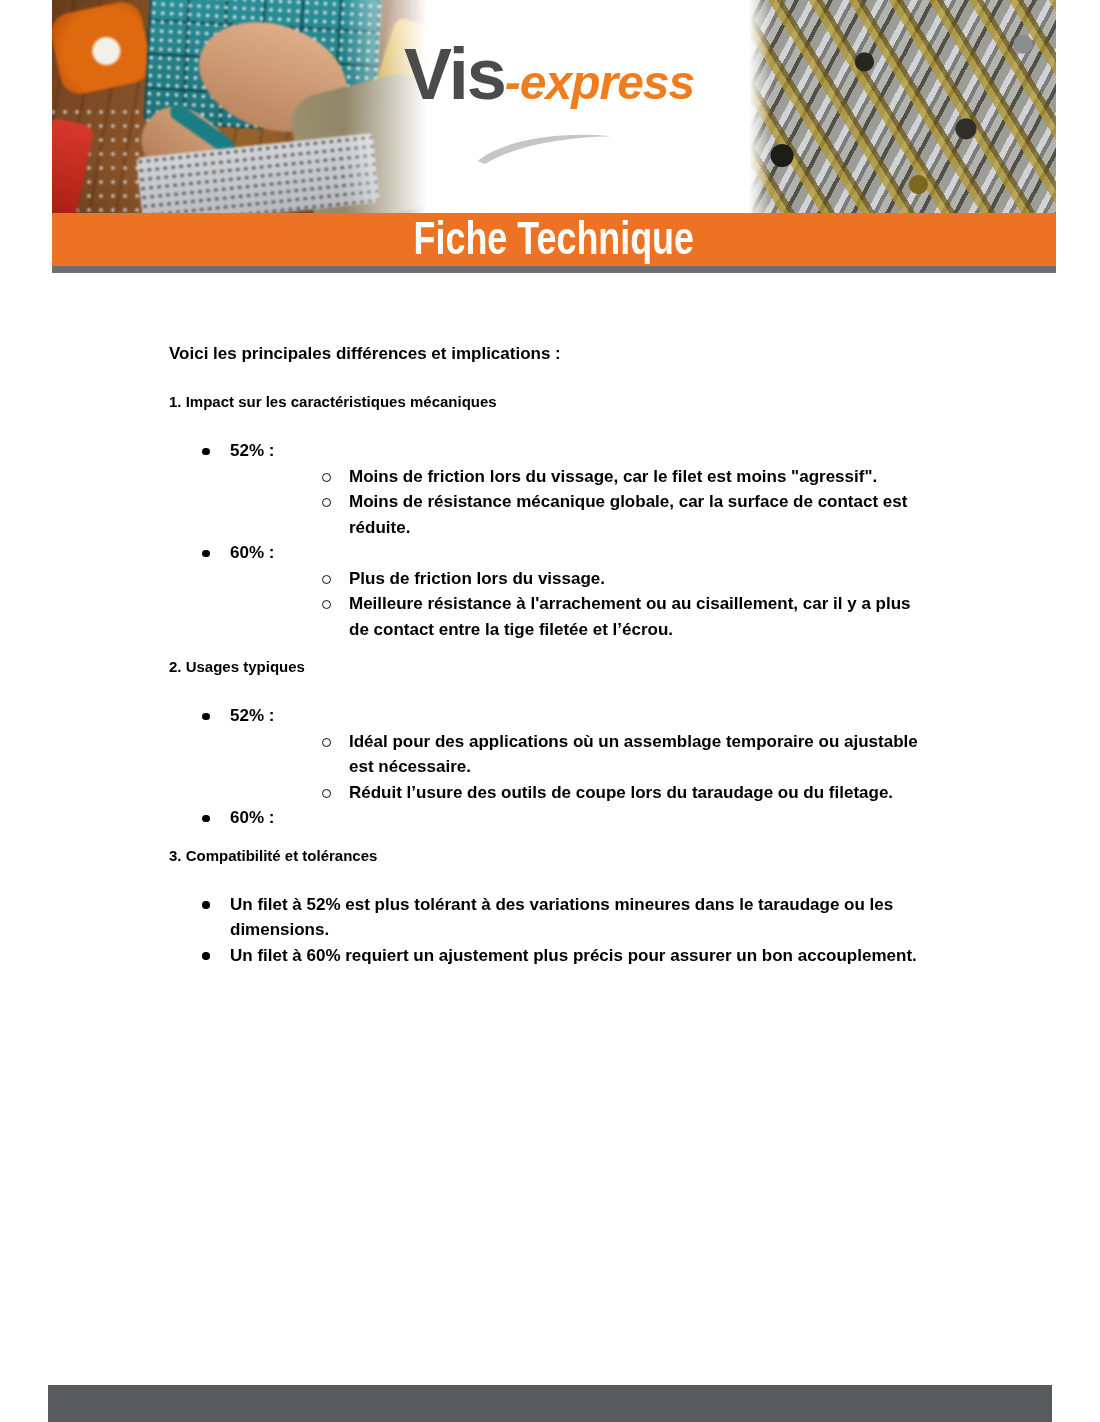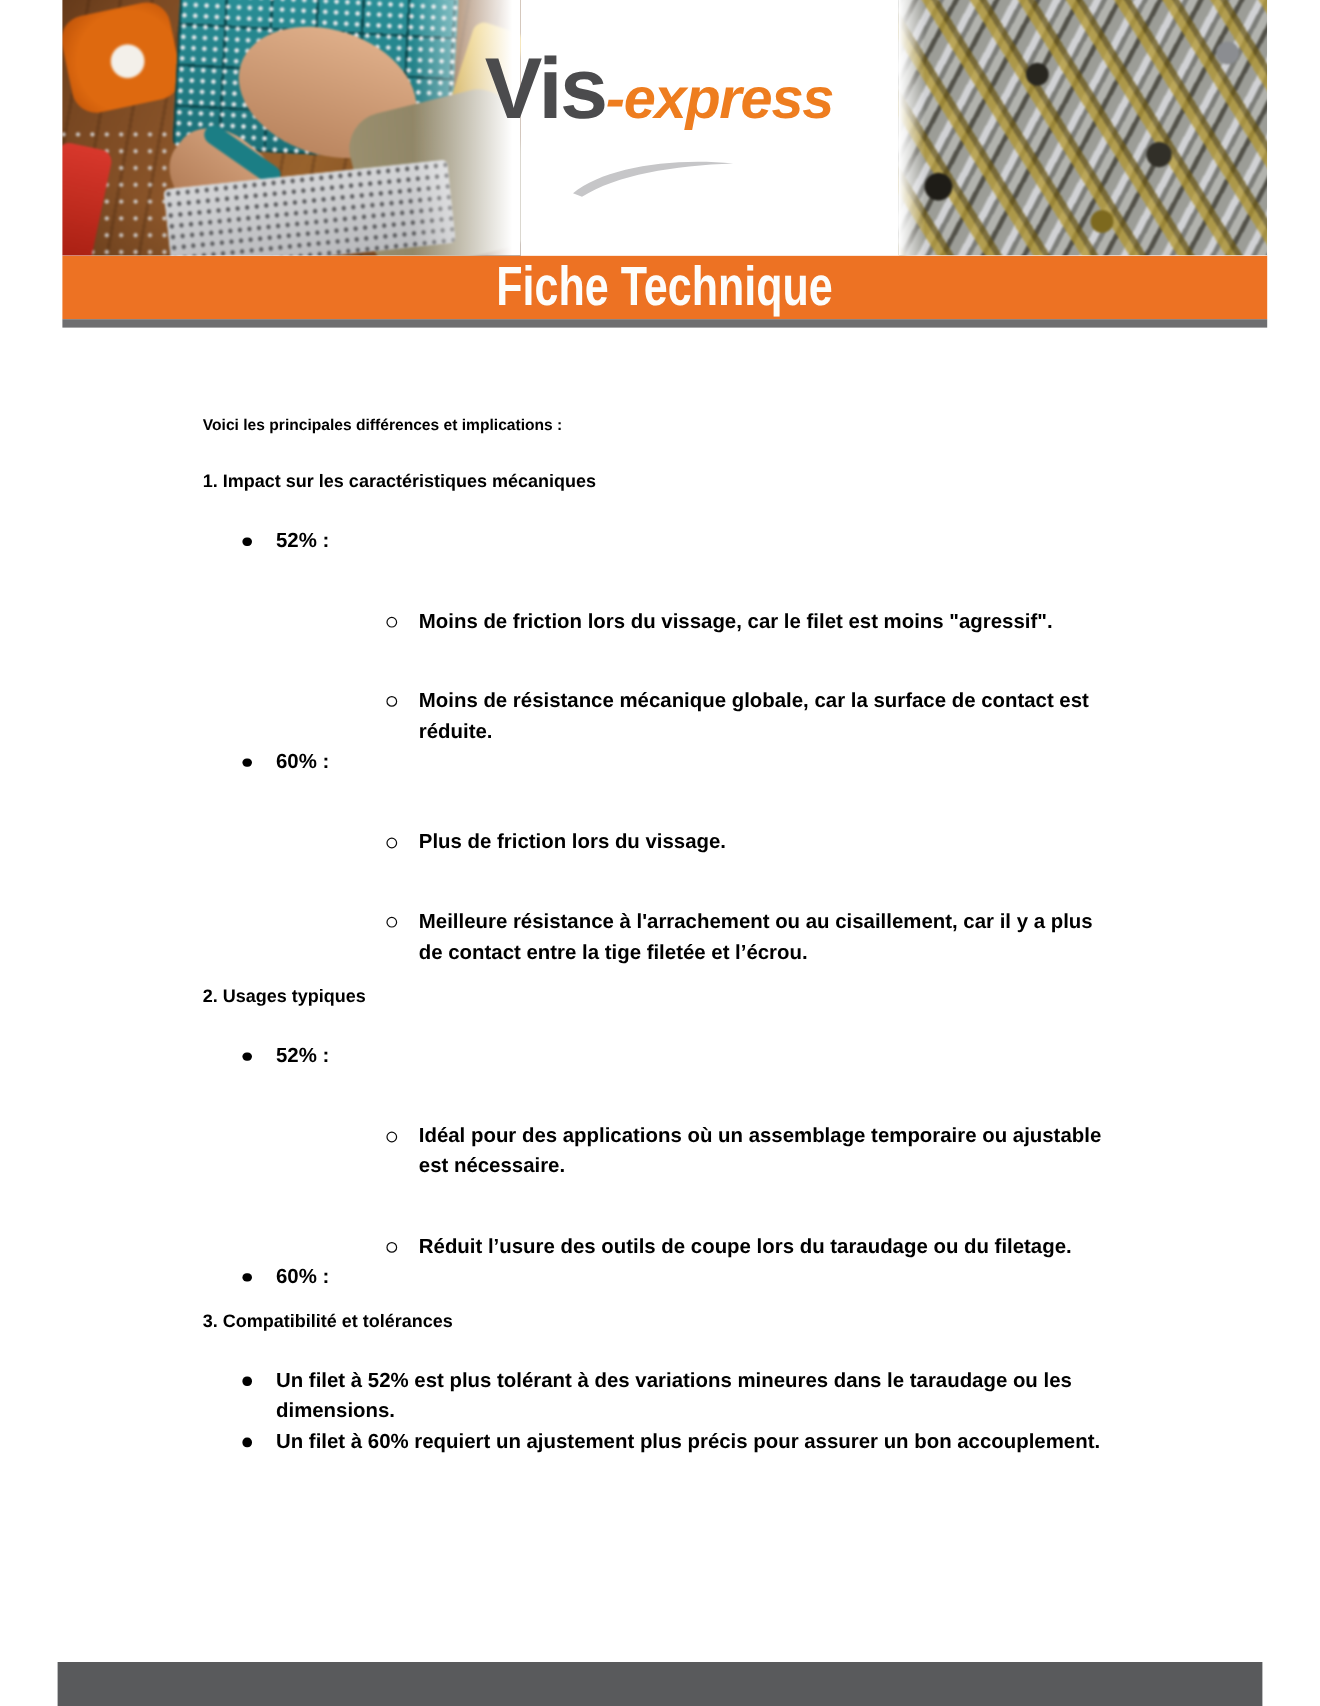--- a/index.html
+++ b/index.html
@@ -75,26 +75,26 @@
   .swoosh{position:absolute;left:66px;top:88px;width:150px;height:40px;}
 
   
   .banner{height:53px;background:var(--accent,#ed7223);display:flex;align-items:center;justify-content:center;overflow:hidden;}
   .banner-title{color:#fdfdfb;font-weight:bold;font-size:46px;line-height:1;letter-spacing:0;
     transform:scaleX(0.78);transform-origin:center;padding-bottom:3px;white-space:nowrap;}
   .gray-strip{height:7px;background:var(--strip-gray,#6e6e70);}
 
   
   .content{position:absolute;left:169px;top:273px;width:764px;font-weight:bold;}
-  .intro{margin:70px 0 26px;font-size:13px;line-height:21px;}
+  .intro{margin:70px 0 26px;font-size:17px;line-height:21px;}
   h2{font-size:15px;line-height:24px;margin:13px 0 24px;font-weight:bold;}
   ul{list-style:none;margin:0;padding:0;}
   ul.l1 > li{position:relative;padding-left:61px;font-size:17px;line-height:25.5px;}
   ul.l1 > li::before{content:"";position:absolute;left:33px;top:9.5px;width:7.5px;height:7.5px;border-radius:50%;background:#000;}
-  ul.l2 > li{position:relative;padding-left:58px;font-size:17px;line-height:25.5px;margin-top:41px;}
+  ul.l2 > li{position:relative;padding-left:58px;font-size:17px;line-height:25.5px;}
   ul.l2 > li::before{content:"";position:absolute;left:31px;top:9px;width:7px;height:7px;border-radius:50%;
     border:1.5px solid #0a0a0a;background:rgba(0,0,0,0);}
   ul.l2{margin-left:-61px;padding-left:61px;}
   ul.l2 > li{margin-left:61px;padding-left:58px;margin-left:61px;}
 
   
   .footer-bar{position:absolute;left:48px;top:1385px;width:1004px;height:37px;background:var(--footer-gray,#595a5c);}
 </style>
 </head>
 <body>

